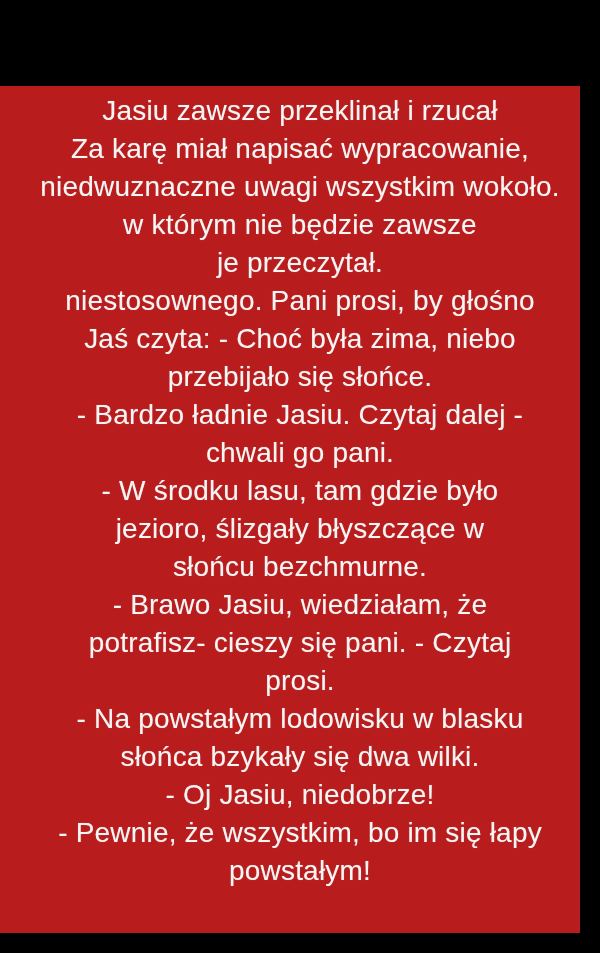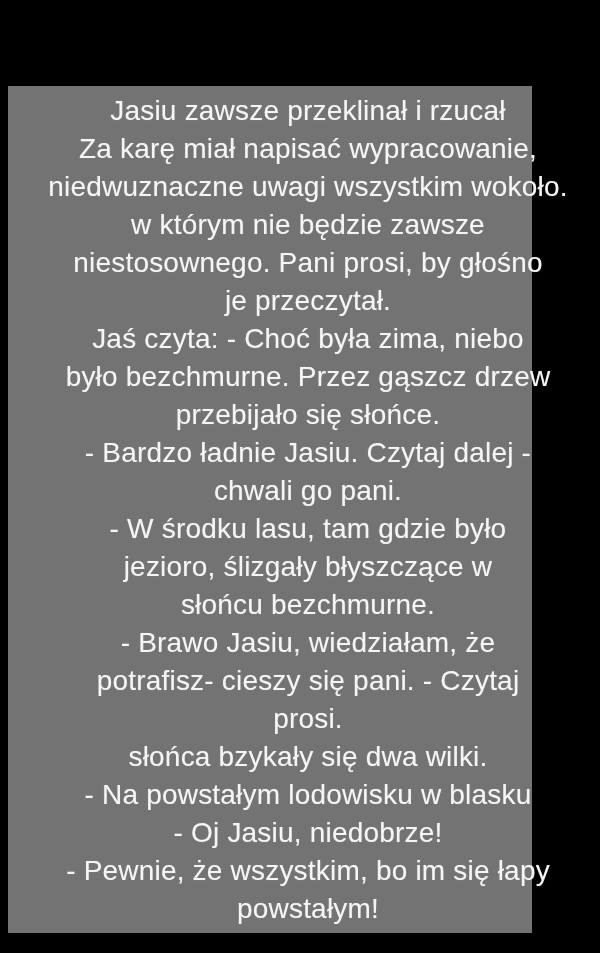--- a/index.html
+++ b/index.html
@@ -29,24 +29,24 @@
     top: 0;
     height: 86px;
   }
   .letterbox.bottom {
     bottom: 0;
     height: 20px;
   }
   .photo-area {
     position: absolute;
     top: 86px;
-    left: 8px;
-    width: 524px;
+    left: 0;
+    width: 580px;
     height: 847px;
-    background: #737373;
+    background: #b91c1c;
     box-sizing: border-box;
   }
   .joke-text {
     position: absolute;
     top: 6px;
     left: 0;
     width: 600px;
     padding: 0 10px;
     box-sizing: border-box;
     text-align: center;
@@ -65,34 +65,33 @@
 <body>
 
 <div class="frame">
   <div class="letterbox top"></div>
   <div class="photo-area">
     <div class="joke-text">
       <div class="joke-line">Jasiu zawsze przeklinał i rzucał</div>
       <div class="joke-line">Za karę miał napisać wypracowanie,</div>
       <div class="joke-line">niedwuznaczne uwagi wszystkim wokoło.</div>
       <div class="joke-line">w którym nie będzie zawsze</div>
+      <div class="joke-line">je przeczytał.</div>
       <div class="joke-line">niestosownego. Pani prosi, by głośno</div>
-      <div class="joke-line">je przeczytał.</div>
       <div class="joke-line">Jaś czyta: - Choć była zima, niebo</div>
-      <div class="joke-line">było bezchmurne. Przez gąszcz drzew</div>
       <div class="joke-line">przebijało się słońce.</div>
       <div class="joke-line">- Bardzo ładnie Jasiu. Czytaj dalej -</div>
       <div class="joke-line">chwali go pani.</div>
       <div class="joke-line">- W środku lasu, tam gdzie było</div>
       <div class="joke-line">jezioro, ślizgały błyszczące w</div>
       <div class="joke-line">słońcu bezchmurne.</div>
       <div class="joke-line">- Brawo Jasiu, wiedziałam, że</div>
       <div class="joke-line">potrafisz- cieszy się pani. - Czytaj</div>
       <div class="joke-line">prosi.</div>
+      <div class="joke-line">- Na powstałym lodowisku w blasku</div>
       <div class="joke-line">słońca bzykały się dwa wilki.</div>
-      <div class="joke-line">- Na powstałym lodowisku w blasku</div>
       <div class="joke-line">- Oj Jasiu, niedobrze!</div>
       <div class="joke-line">- Pewnie, że wszystkim, bo im się łapy</div>
       <div class="joke-line">powstałym!</div>
     </div>
   </div>
   <div class="letterbox bottom"></div>
 </div>
 
 </body></html>

